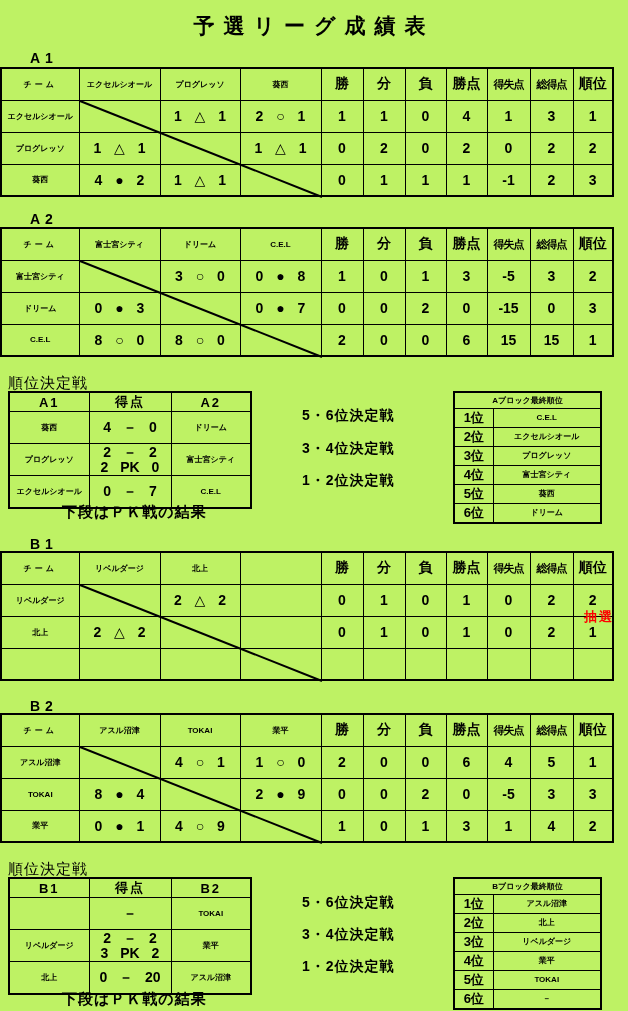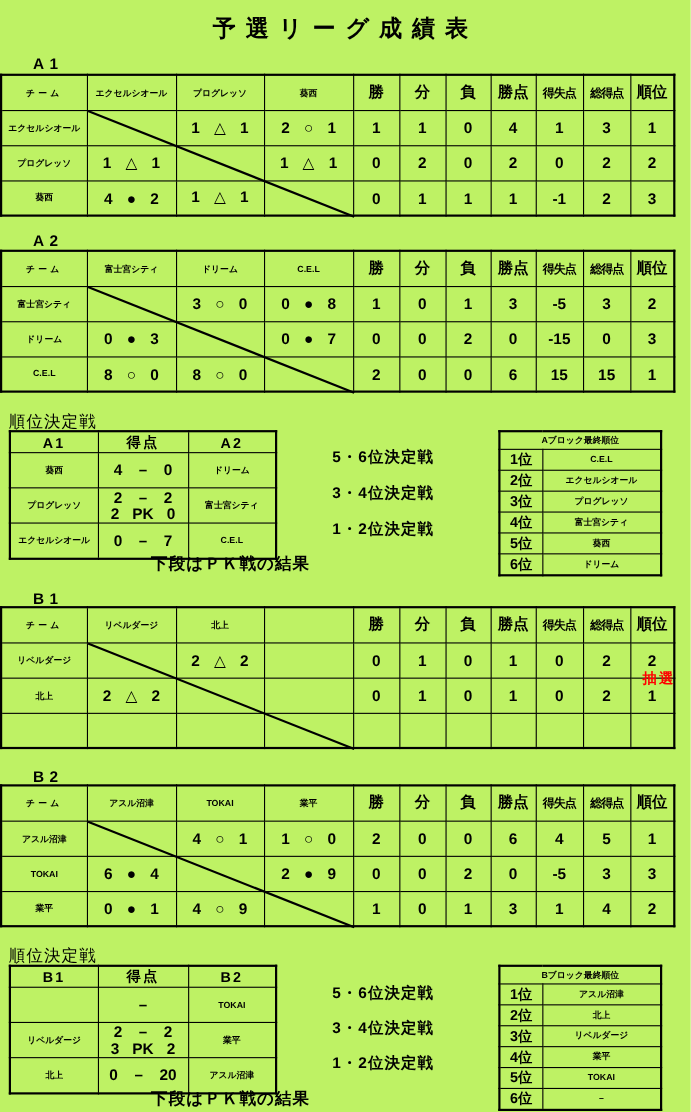--- a/index.html
+++ b/index.html
@@ -27,21 +27,21 @@
   
   .ptable{position:absolute;left:8px;width:246px;}
   .playoff{width:244px;border:2px solid #000;}
   .playoff td{border:1px solid #000;text-align:center;vertical-align:middle;
               font-weight:bold;padding:0;overflow:hidden;}
   .playoff tr{height:32px;}
   .playoff tr.phdr{height:15px;}
   .phdr td{font-size:13px;letter-spacing:2px;}
   .pteam{font-size:13px;}
   .pscore div{font-size:14px;word-spacing:8px;line-height:15px;}
-  .footnote{position:absolute;width:220px;text-align:right;font-size:15px;
+  .footnote{position:absolute;width:220px;text-align:left;font-size:15px;
             font-weight:bold;letter-spacing:1px;white-space:nowrap;}
   .stage{position:absolute;font-size:14px;font-weight:bold;letter-spacing:1px;white-space:nowrap;}
   
   .rtable{position:absolute;left:453px;width:151px;}
   .ranking{width:149px;border:2px solid #000;}
   .ranking td{border:1px solid #000;text-align:center;vertical-align:middle;
               font-weight:bold;padding:0;overflow:hidden;}
   .ranking tr{height:16px;}
   .rhdr td{font-size:13px;}
   .rrank{font-size:13px;}
@@ -407,21 +407,21 @@
         <td class="num">2</td>
         <td class="num">0</td>
         <td class="num">0</td>
         <td class="num">6</td>
         <td class="num">4</td>
         <td class="num">5</td>
         <td class="num">1</td>
       </tr>
       <tr>
         <td class="tname fit" style="font-size: 8px;">TOKAI</td>
-        <td class="match">6 ● 4</td>
+        <td class="match">8 ● 4</td>
         <td class="match"></td>
         <td class="match">2 ● 9</td>
         <td class="num">0</td>
         <td class="num">0</td>
         <td class="num">2</td>
         <td class="num">0</td>
         <td class="num">-5</td>
         <td class="num">3</td>
         <td class="num">3</td>
       </tr>

